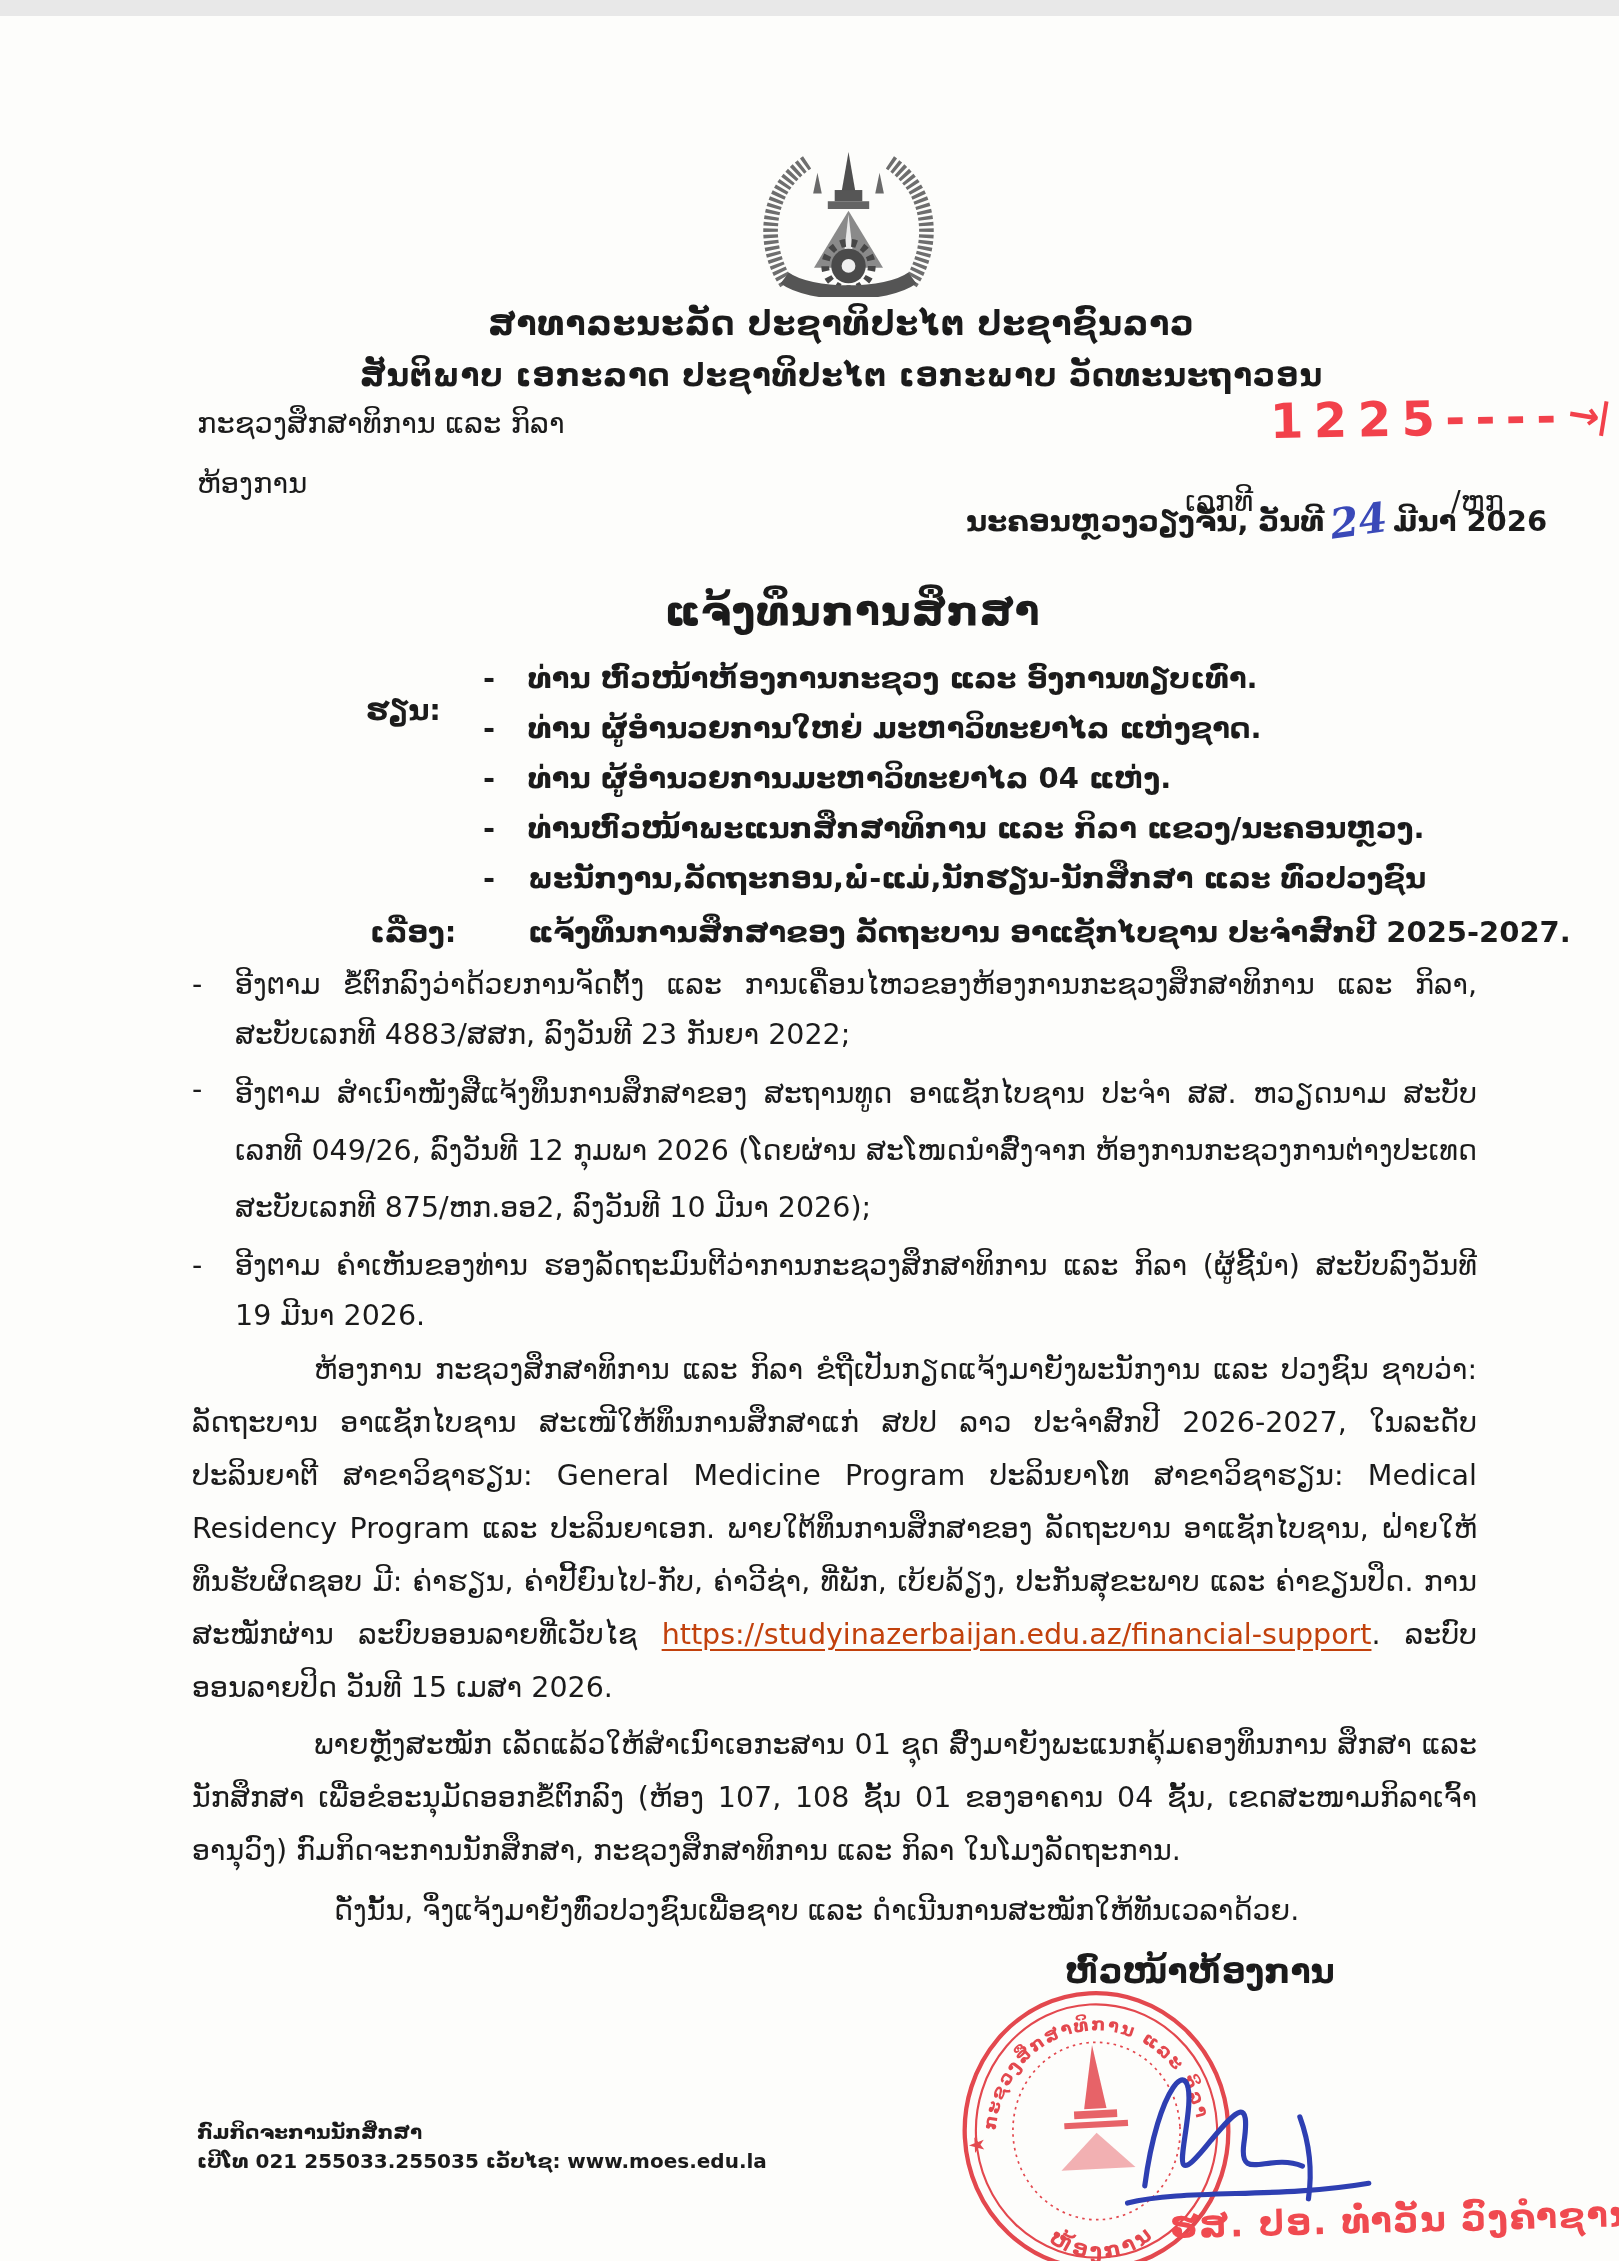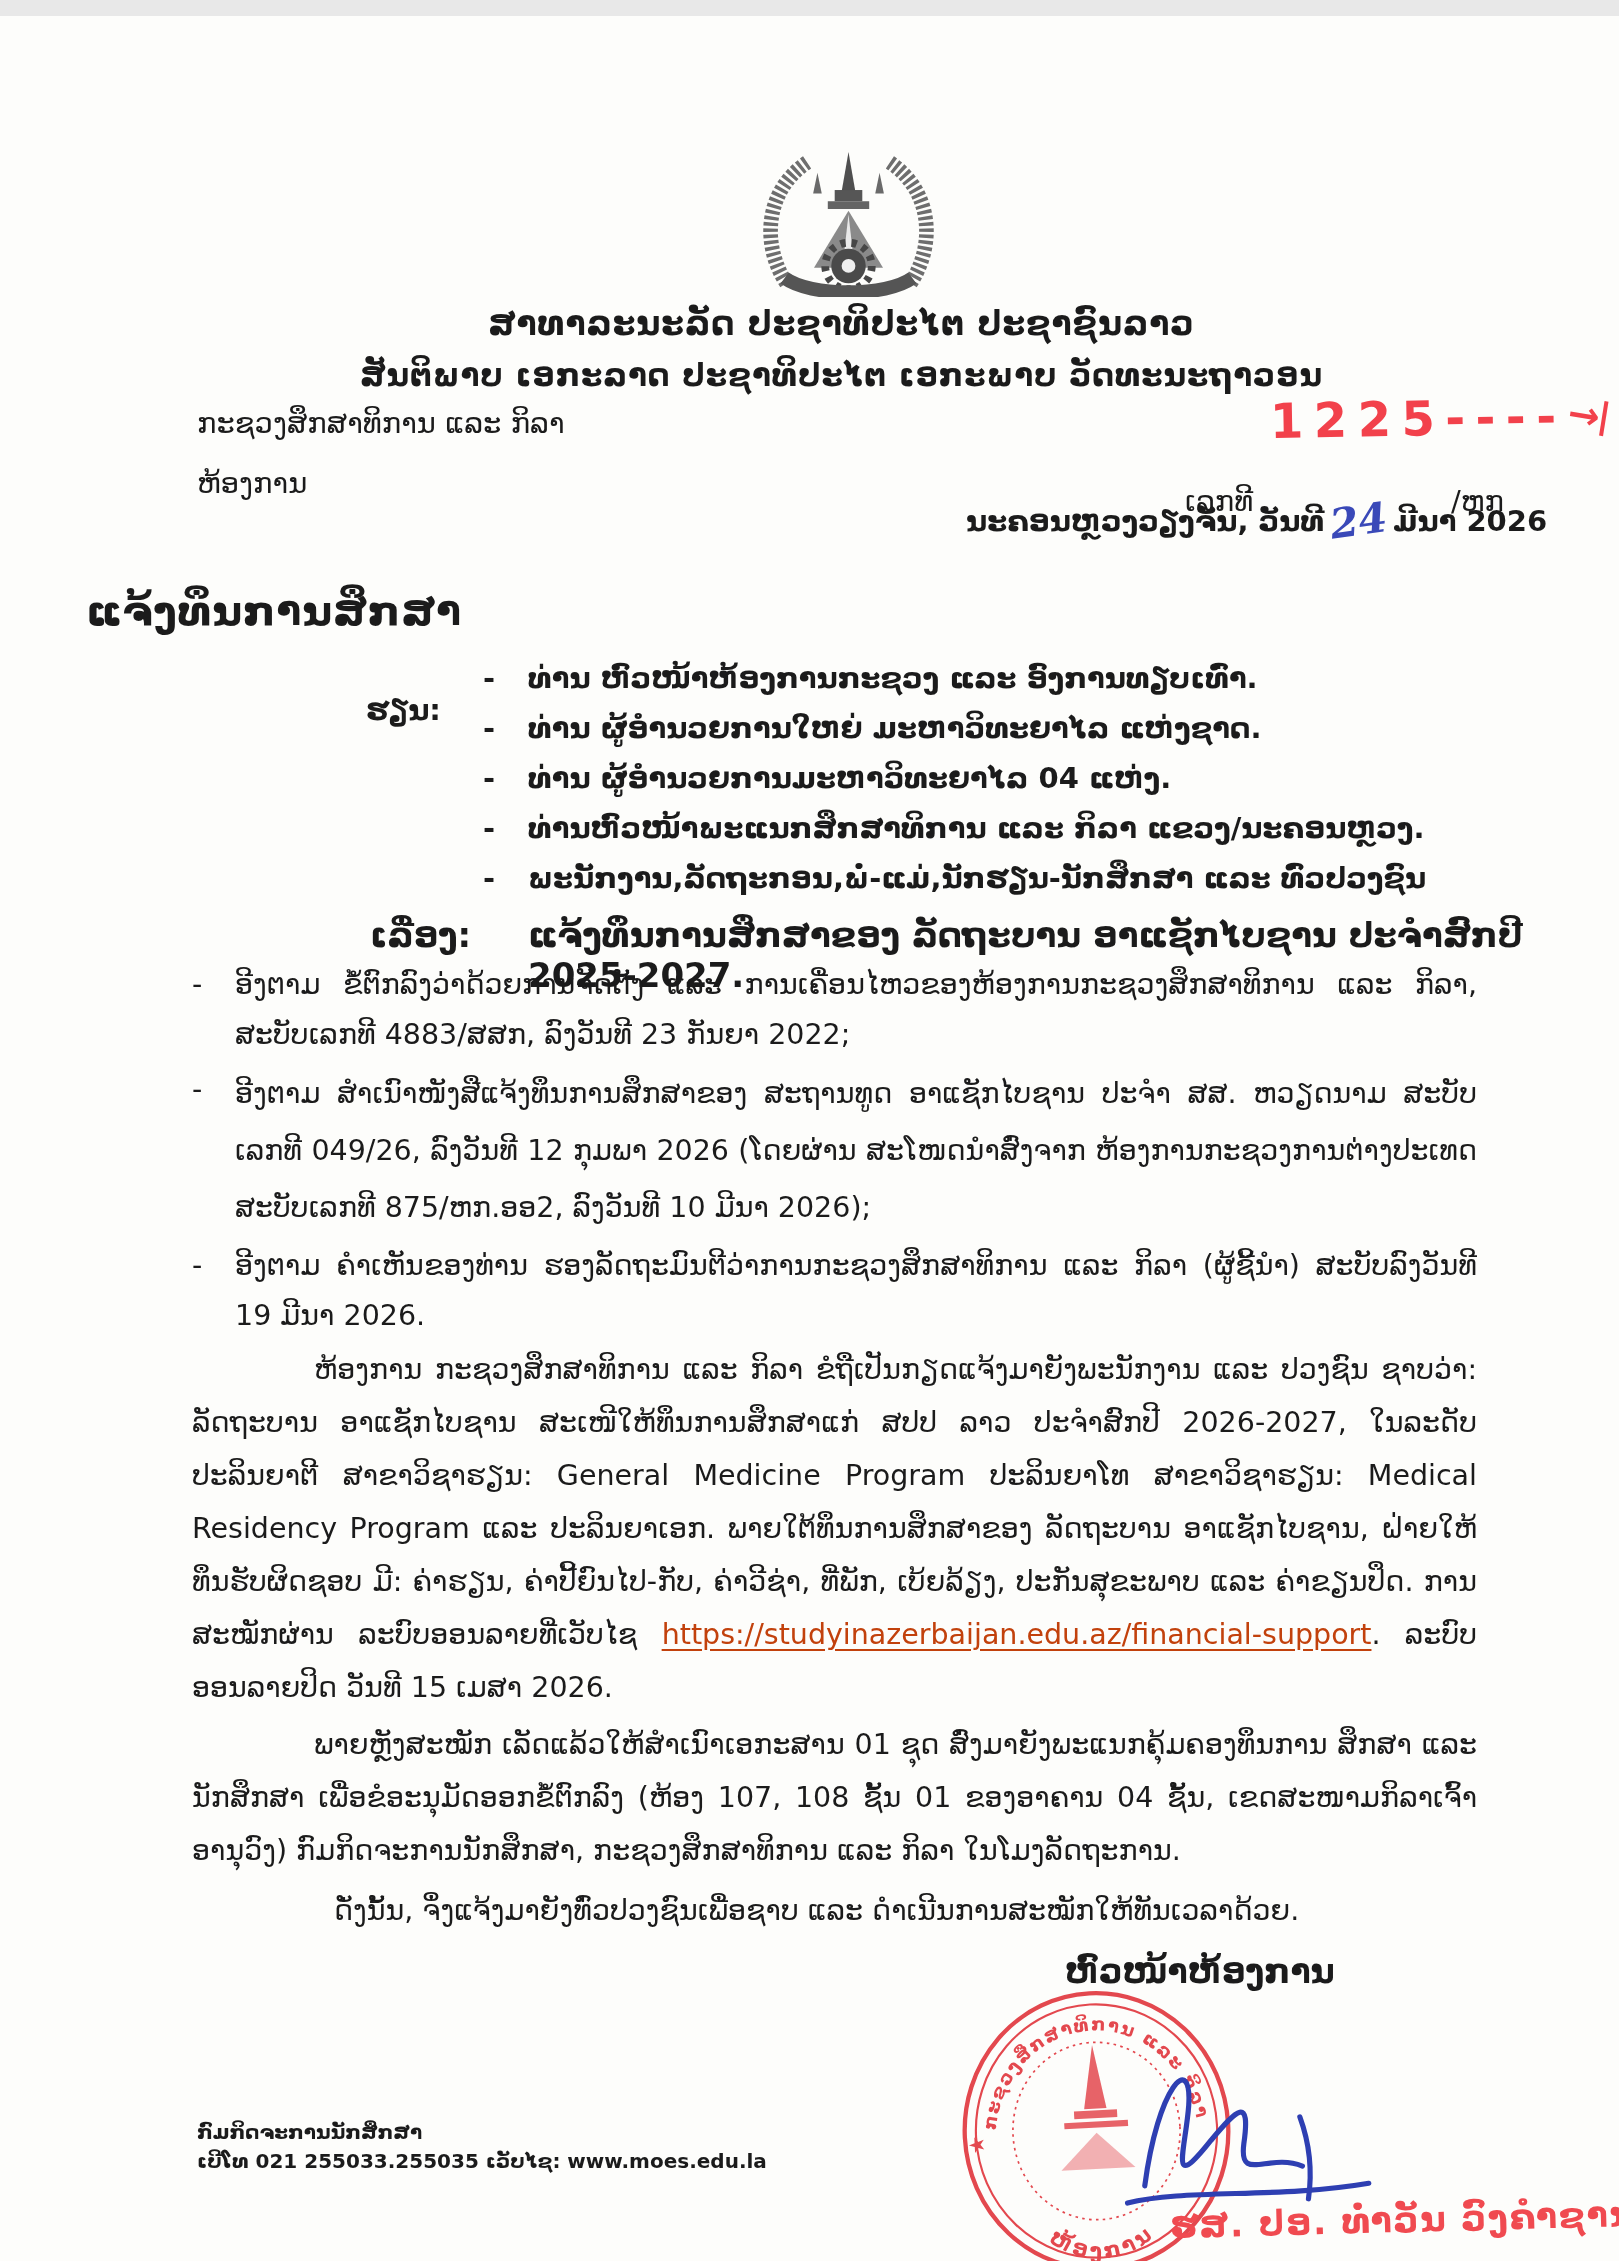--- a/index.html
+++ b/index.html
@@ -28,29 +28,29 @@
     border-right:4.3px solid #f2414b;padding-right:1.7px;line-height:35px;
     transform:rotate(10deg);}
   
   #refno-label{position:absolute;left:1185px;top:468px;font-size:29px;}
   #refno-suffix{position:absolute;left:1451px;top:468px;font-size:29px;}
   #dateline{position:absolute;left:966px;top:488px;font-size:29px;font-weight:600;
     display:flex;gap:6px;align-items:center;}
   #date-hand{font-family:"DejaVu Serif", serif;font-style:italic;font-weight:bold;
     font-size:41px;color:#3a49b8;transform:rotate(-8deg);line-height:29px;}
   
-  #title{position:absolute;left:86px;top:571px;width:1533px;
+  #title{position:absolute;left:86px;top:571px;width:1533px;text-align:center;
     font-size:41px;font-weight:bold;letter-spacing:0.9px;}
   
   #recipients-label{position:absolute;left:366px;top:677px;font-size:29px;font-weight:bold;}
   #recipients{position:absolute;left:483px;top:645px;width:1001px;}
   .rcp-row{display:flex;height:50px;font-size:29px;font-weight:bold;align-items:flex-start;}
   .rcp-dash{width:45px;flex:none;font-weight:bold;}
   
-  #subject{position:absolute;left:370px;top:899px;font-size:34px;font-weight:bold;display:flex;}
+  #subject{position:absolute;left:370px;top:899px;font-size:29px;font-weight:bold;display:flex;}
   #subject-label{width:158px;flex:none;}
   
   #refs{position:absolute;left:192px;top:944px;width:1285px;font-size:28.5px;}
   .ref{display:flex;margin-bottom:5.2px;}
   .ref-dash{width:43px;flex:none;line-height:50px;}
   .ref-txt{flex:1;text-align:justify;line-height:50px;}
   #ref-1 .ref-txt{line-height:57px;}
   
   #bodyblock{position:absolute;left:192px;top:1327px;width:1285px;font-size:28.5px;line-height:53px;}
   .para{text-align:justify;text-indent:122px;margin:0 0 3.5px 0;}

